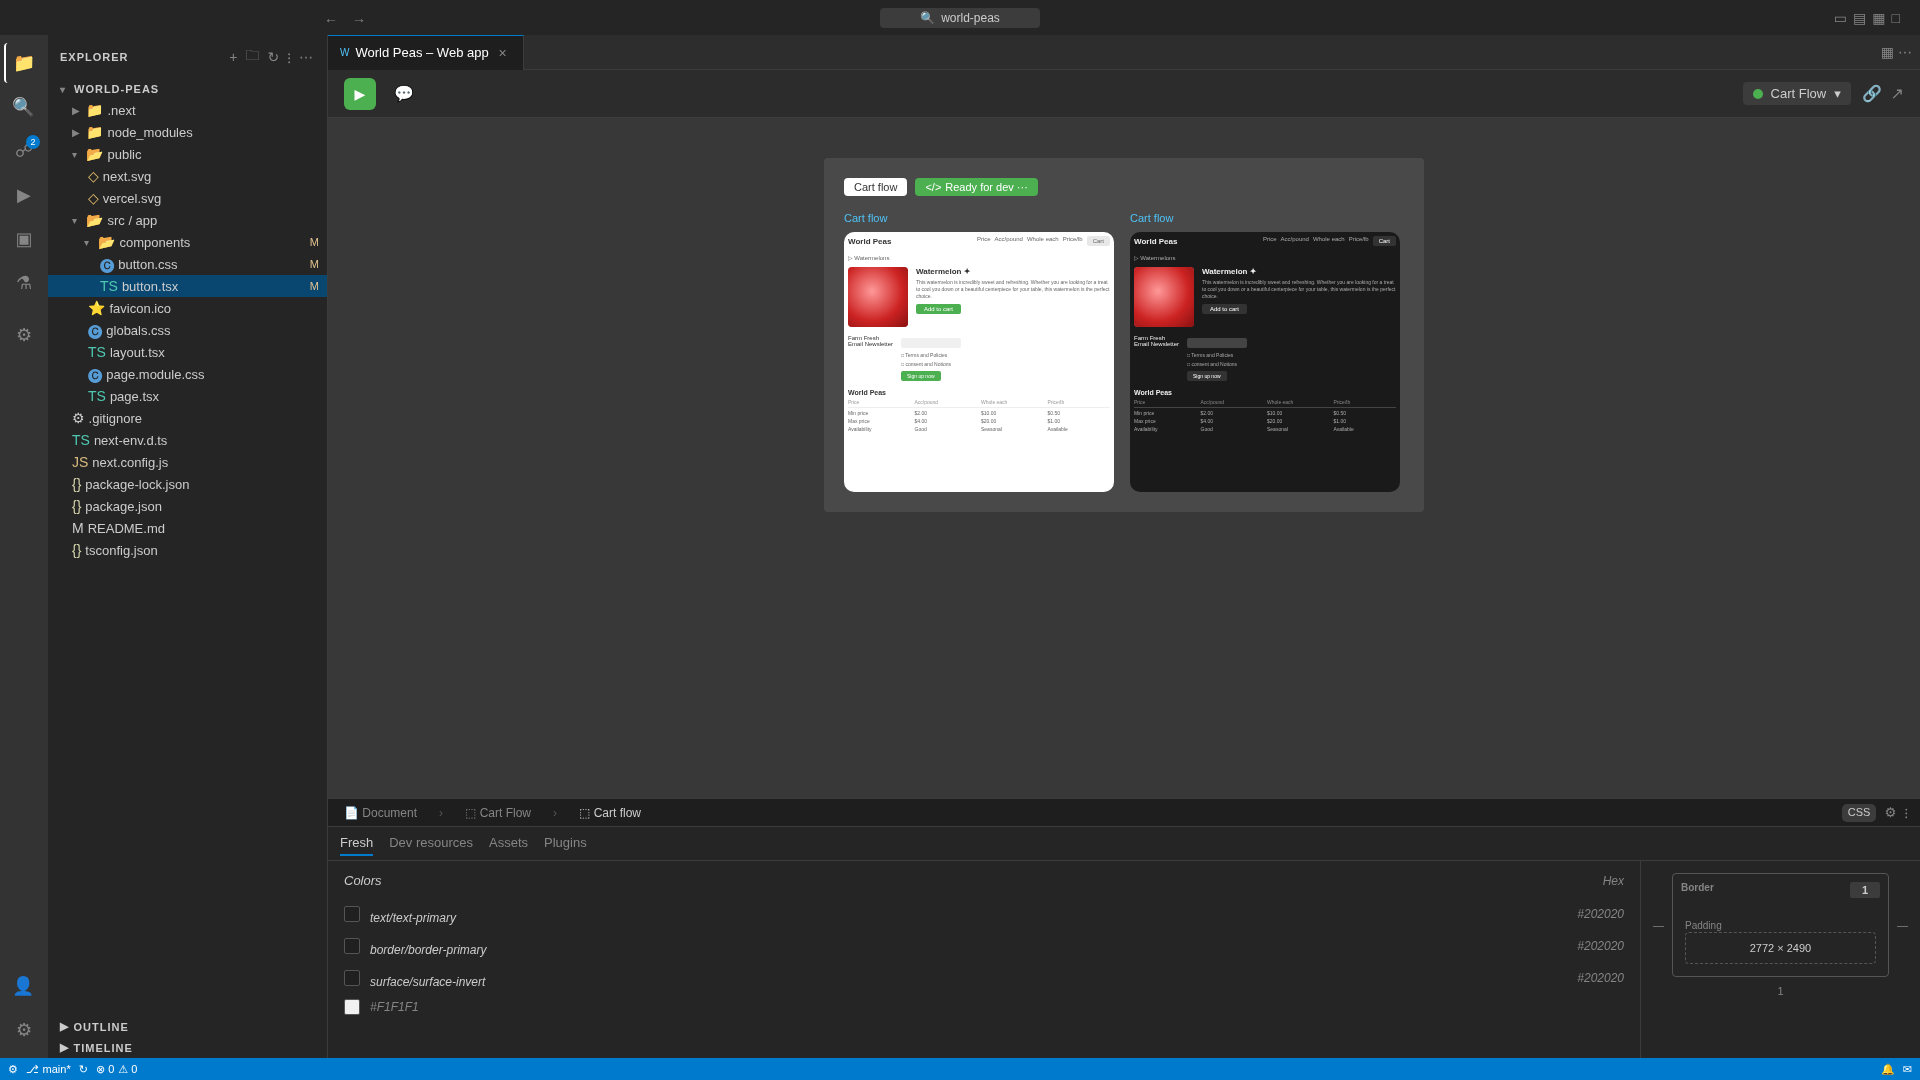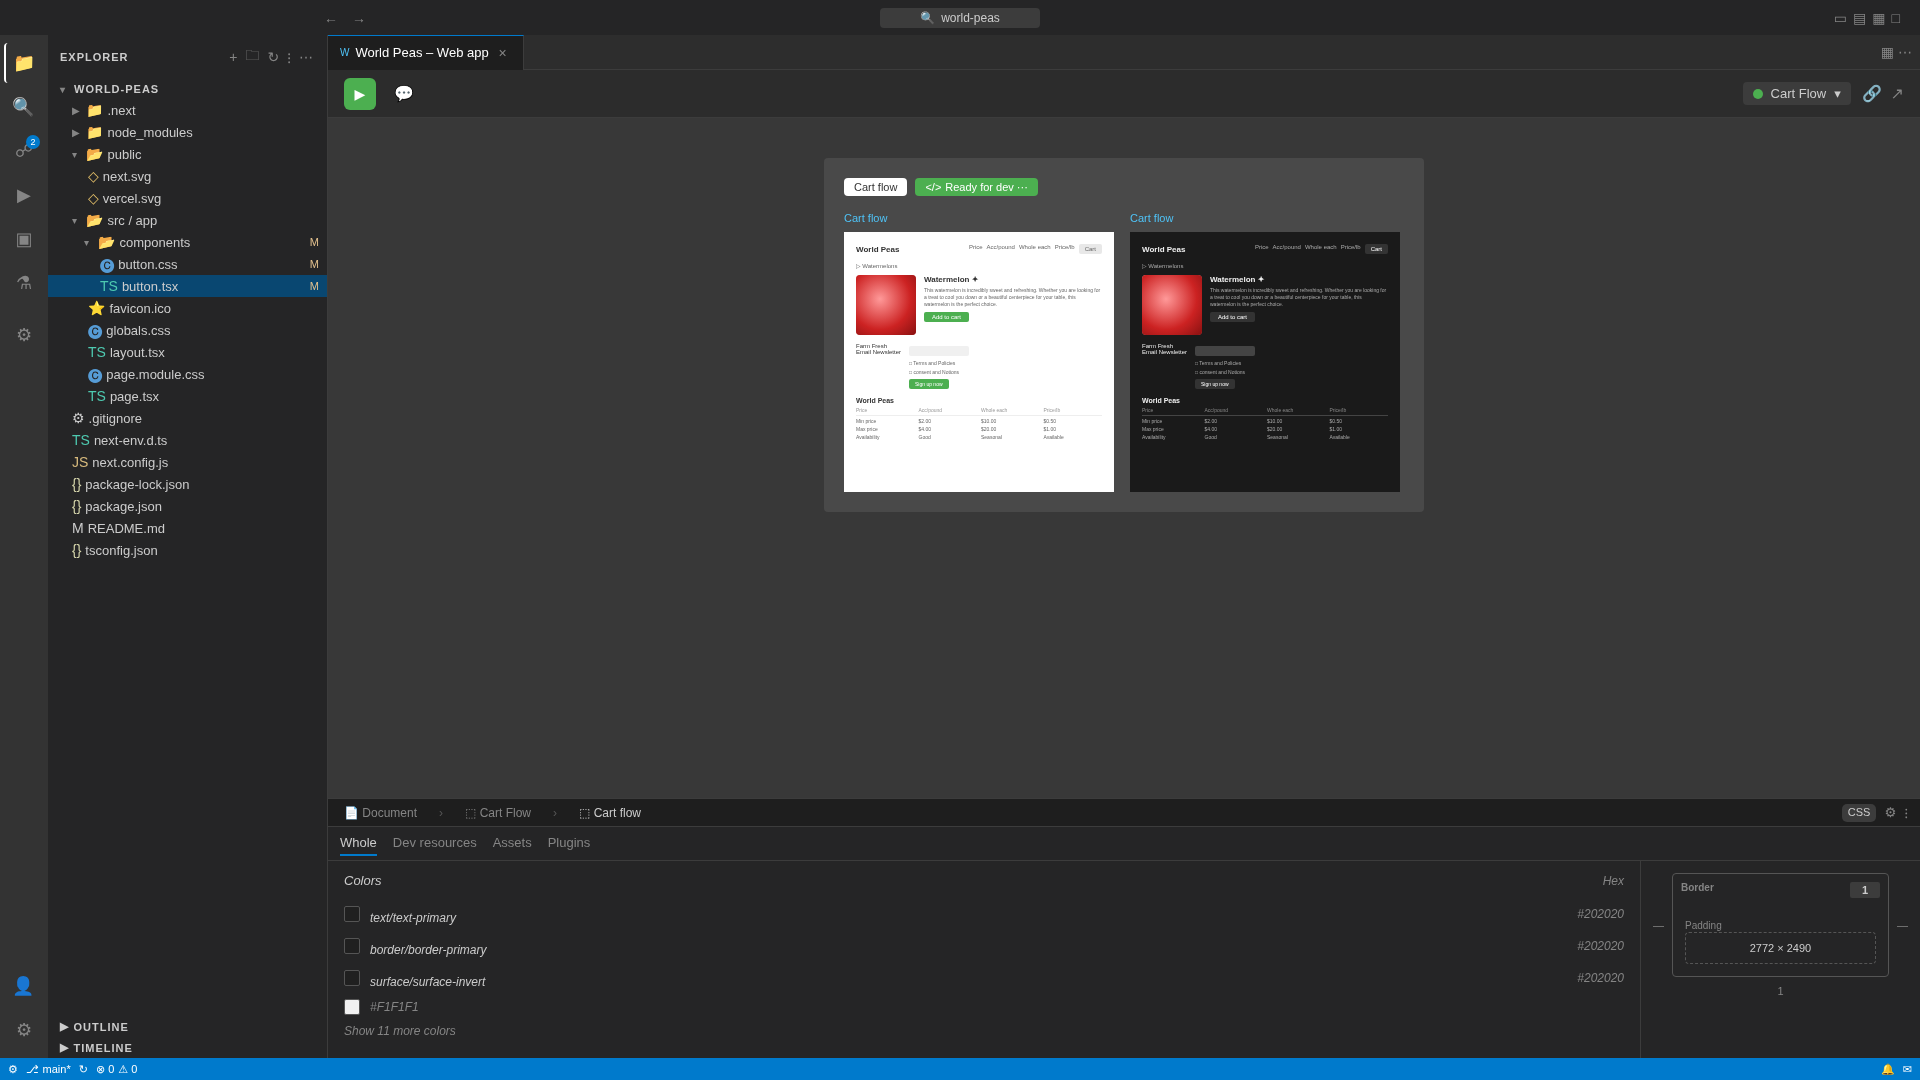--- a/index.html
+++ b/index.html
@@ -394,22 +394,22 @@
       flex-direction: column;
       gap: 4px;
     }
     .frame-label {
       font-size: 11px;
       color: #4fc3f7;
       margin-bottom: 4px;
     }
     .frame-box {
       background: white;
-      border-radius: 0;
-      padding: 12px;
+      border-radius: 10px;
+      padding: 4px;
       width: 270px;
       height: 260px;
       overflow: hidden;
     }
 
     
     .mockup-header {
       display: flex;
       justify-content: space-between;
       align-items: center;
@@ -1087,21 +1087,21 @@
             Cart flow
           </span>
           <span style="margin-left:auto;display:flex;gap:8px;">
             <span style="background:#3c3c3c;border-radius:5px;padding:2px 6px;font-size:11px;color:#cccccc;">CSS</span>
             <button style="background:none;border:none;color:#858585;cursor:pointer;">⚙</button>
             <button style="background:none;border:none;color:#858585;cursor:pointer;">⁝</button>
           </span>
         </div>
 
         <div class="bottom-tabs">
-          <span class="bottom-tab active">Whole</span>
+          <span class="bottom-tab active">Fresh</span>
           <span class="bottom-tab">Dev resources</span>
           <span class="bottom-tab">Assets</span>
           <span class="bottom-tab">Plugins</span>
         </div>
 
         <div class="bottom-content">
           <div class="bottom-left">
             <div class="colors-header">
               <span class="colors-title">Colors</span>
               <span class="hex-label">Hex</span>
@@ -1119,23 +1119,20 @@
             </div>
             <div class="color-row">
               <div class="color-swatch" style="background:#202020;"></div>
               <span class="color-name">surface/surface-invert</span>
               <span class="color-hex">#202020</span>
             </div>
             <div class="color-row">
               <div class="color-swatch" style="background:#F1F1F1;"></div>
               <span class="color-hex">#F1F1F1</span>
             </div>
-            <div class="show-more">
-              <span>Show 11 more colors</span>
-            </div>
           </div>
 
           <div class="right-panel">
             <div style="display:flex;align-items:center;gap:8px;margin-bottom:8px;">
               <span style="font-size:11px;color:#858585;">—</span>
               <div class="box-model" style="flex:1;">
                 <div style="display:flex;justify-content:space-between;align-items:flex-start;margin-bottom:20px;font-weight:bold;">
                   <span class="box-label">Border</span>
                   <span class="box-field-value">1</span>
                 </div>

